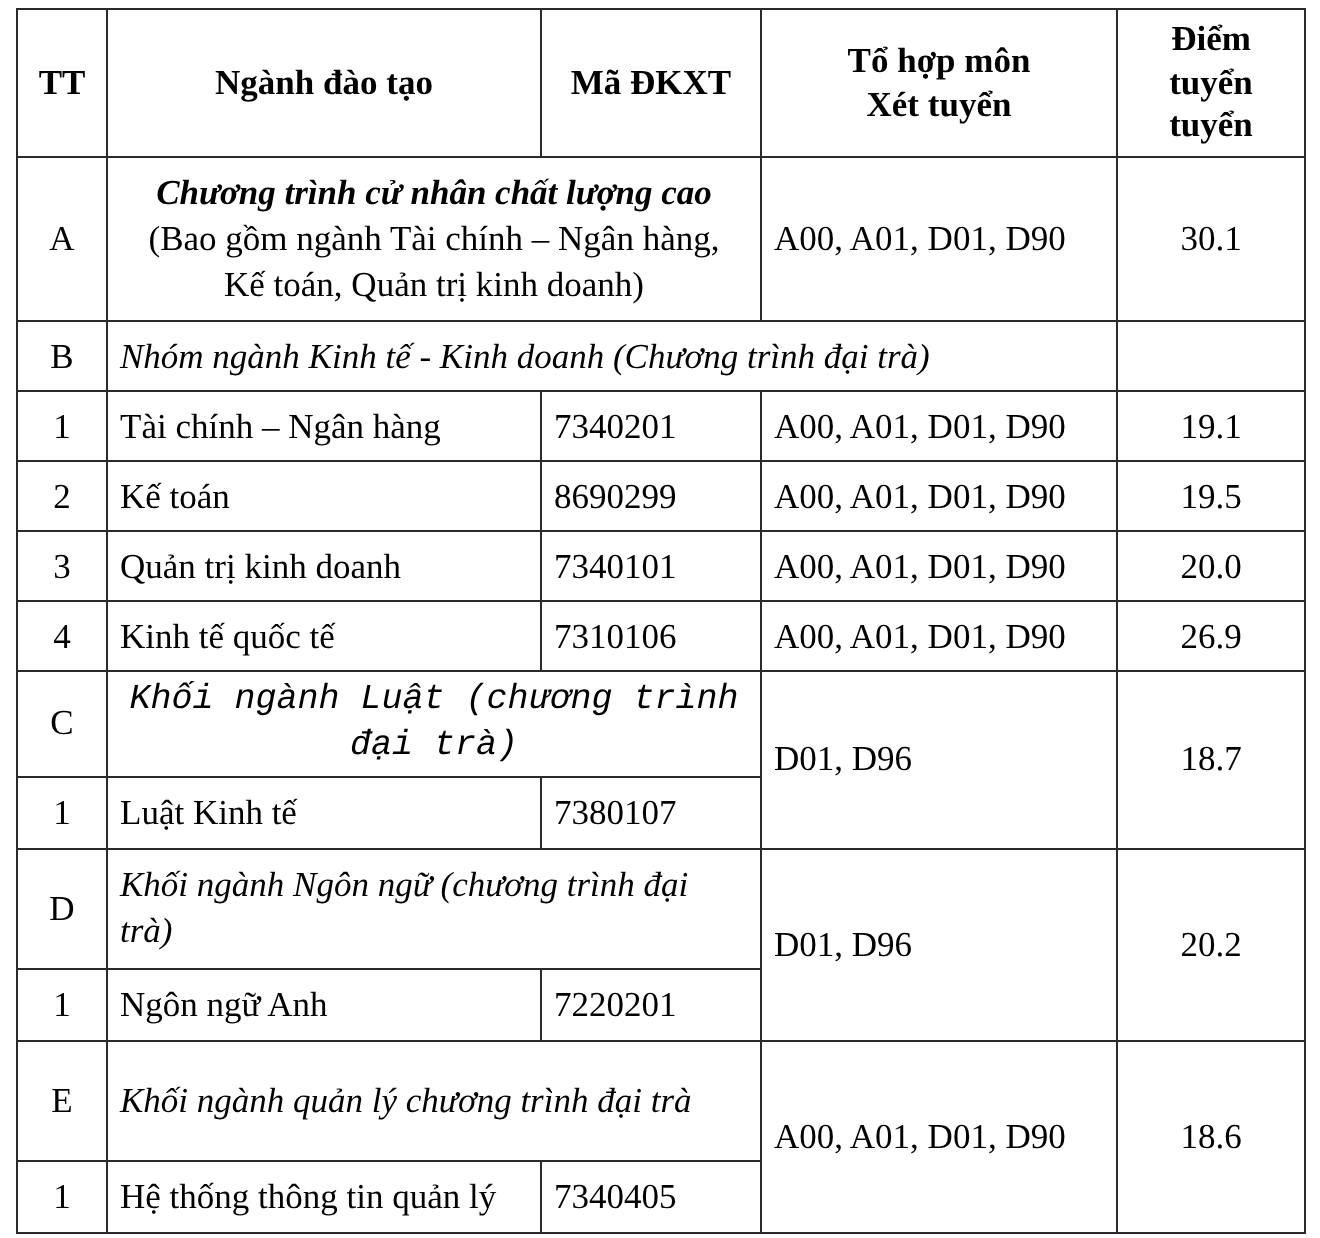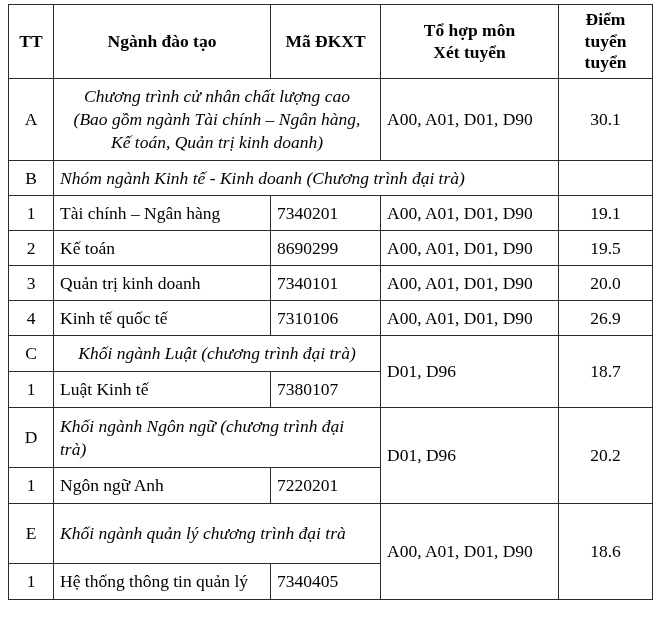--- a/index.html
+++ b/index.html
@@ -52,30 +52,30 @@
     font-size: 17.5px;
     line-height: 1.24;
   }
 
   
   .tt        { text-align: center; }
   .center    { text-align: left; }
   .left      { text-align: left; }
   .score     { text-align: center; font-weight: bold; font-size: 17.5px; }
   .sec-head  { font-weight: bold; font-style: italic; text-align: left; margin-left: 16px; }
-  .sec-head-c{ font-weight: bold; font-style: italic; text-align: center; }
+  .sec-head-c{ font-weight: bold; font-style: italic; text-align: center; font-family: Liberation Mono, monospace; }
   .tt-bold   { text-align: center; font-weight: bold; }
   .rowA      { height: 82px; }
   .rowB      { height: 35px; }
   .rowN      { height: 35px; }
   .rowSecHd  { height: 36px; }
   .rowSecHd2 { height: 60px; }
   .rowSub    { height: 36px; }
-  .a-line1   { font-weight: normal; font-style: italic; text-align: center; display:block; }
-  .a-line2   { font-style: italic; text-align: center; display:block; }
+  .a-line1   { font-weight: bold; font-style: italic; text-align: center; display:block; }
+  .a-line2   { text-align: center; display:block; }
 </style>
 </head>
 <body>
 
 <div id="table-wrap">
   <table class="scores">
     <colgroup>
       <col class="c-tt">
       <col class="c-name">
       <col class="c-code">

